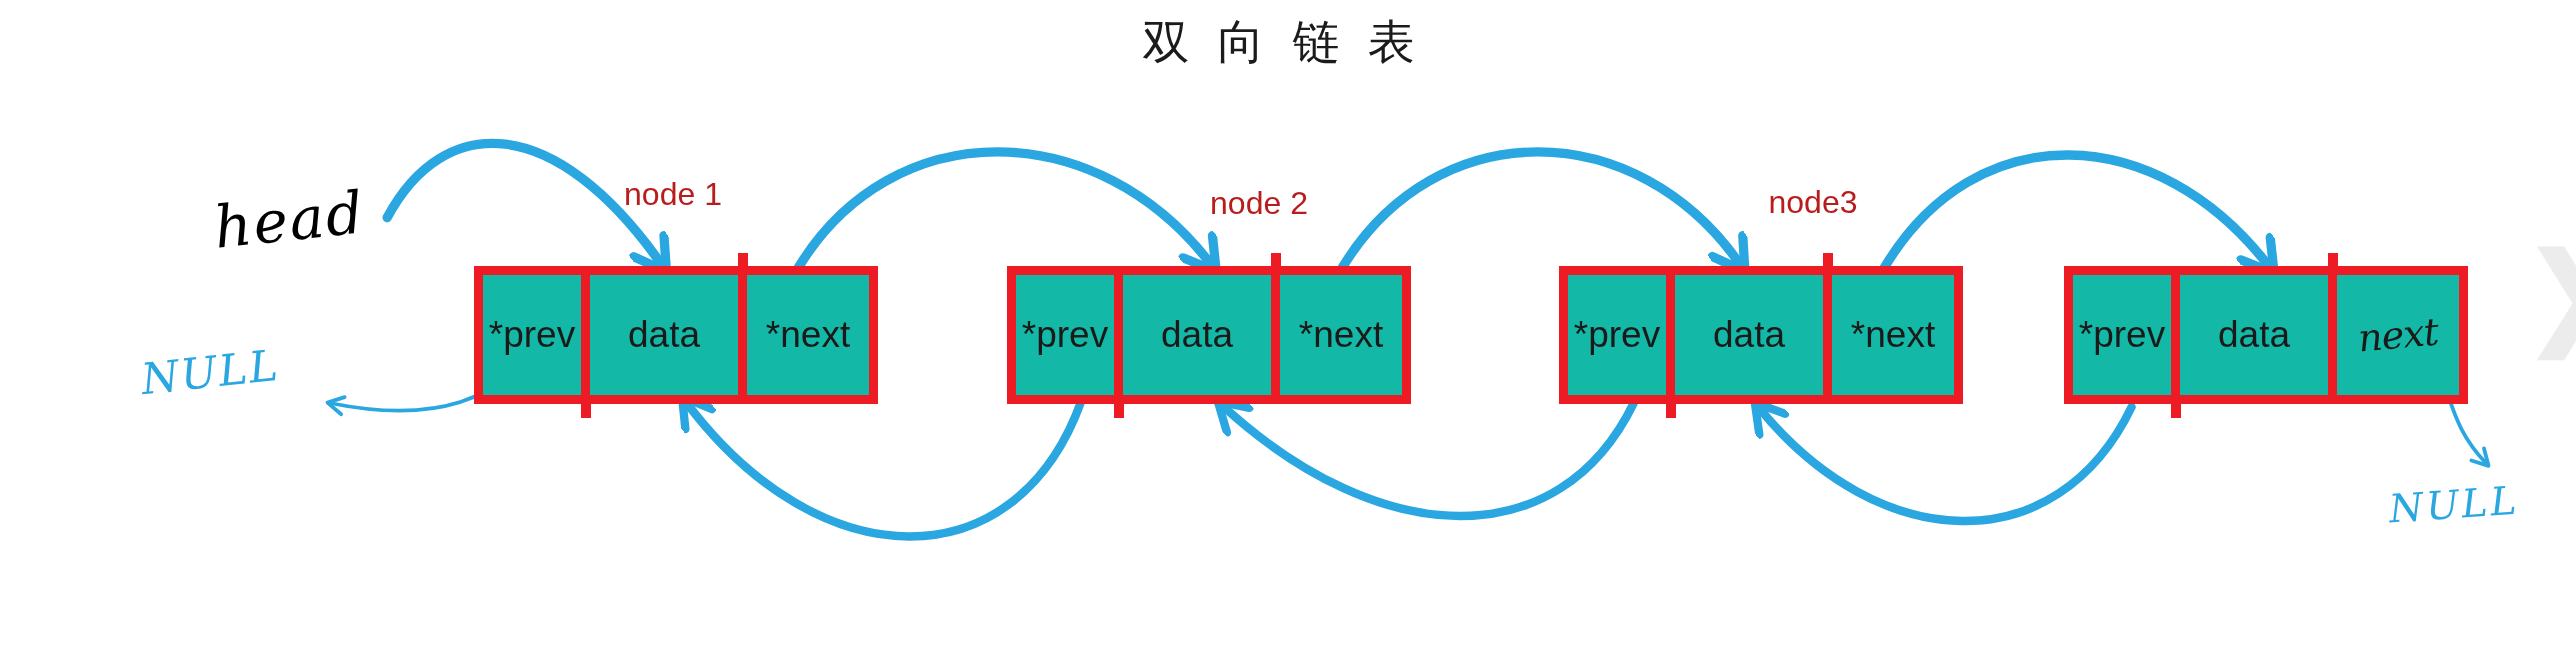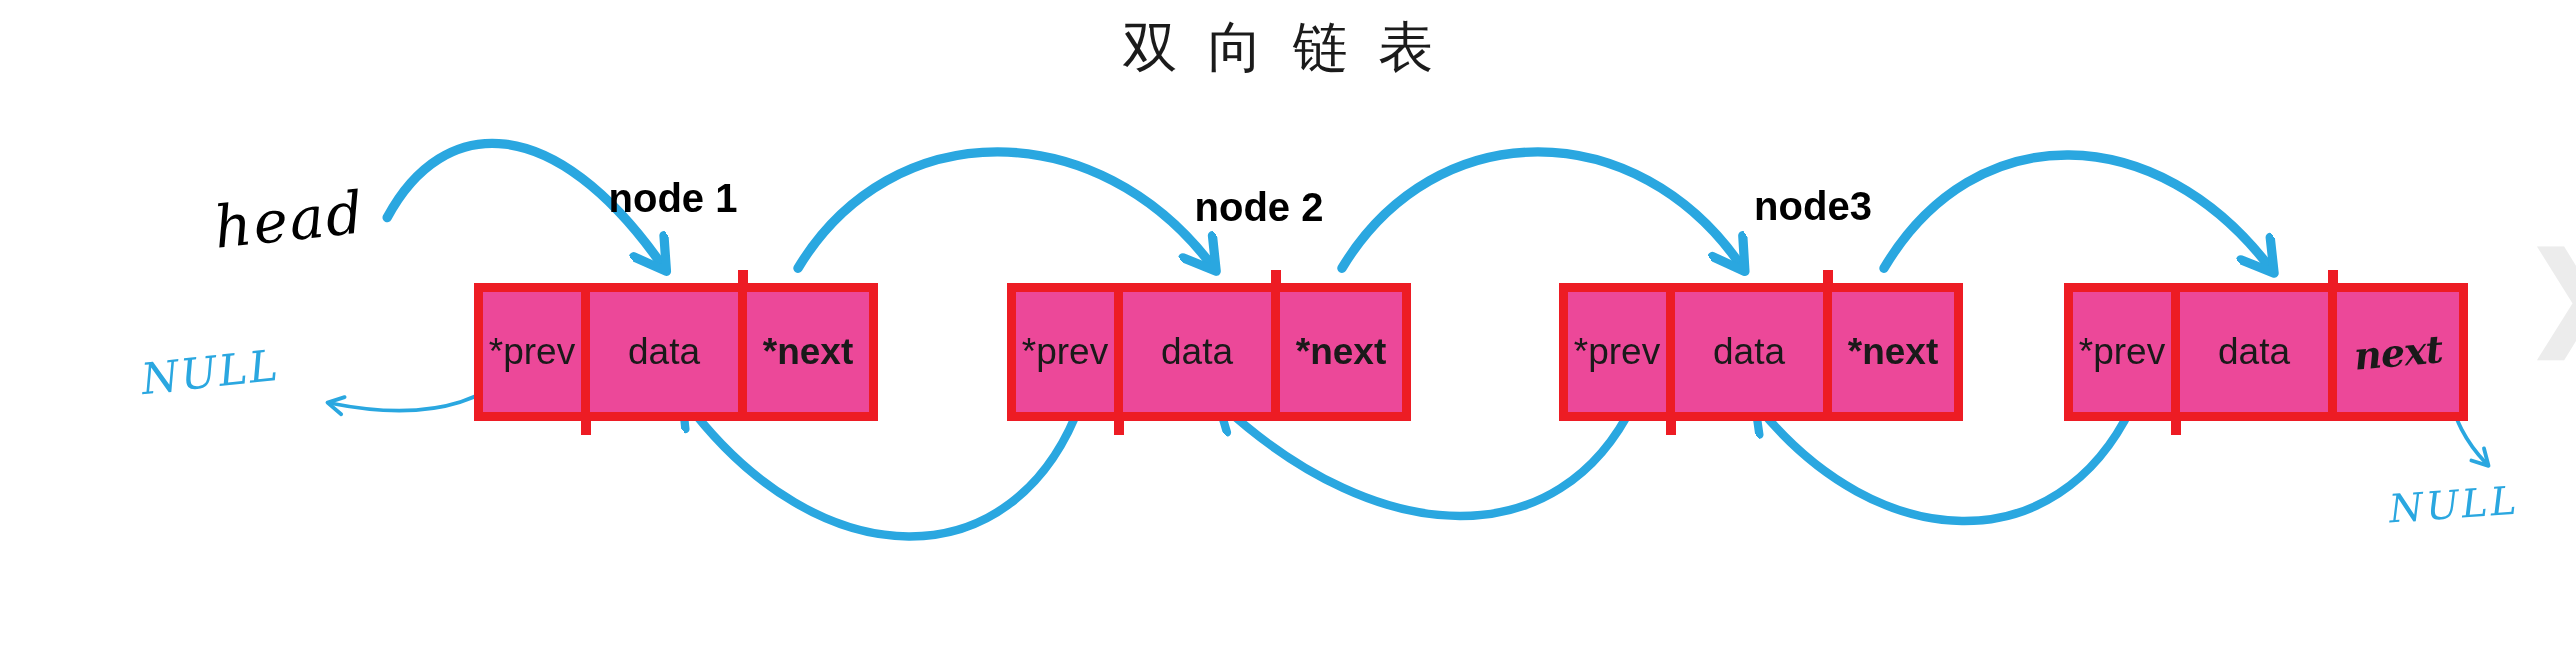--- a/index.html
+++ b/index.html
@@ -10,67 +10,65 @@
     background:#ffffff;
     overflow:hidden;
     font-family:"Liberation Sans", sans-serif;
   }
   
   .title{
     position:absolute;
     top:11.3px;
     left:1288px;
     transform:translateX(-52%);
-    font-size:55px;
+    font-size:47px;
     letter-spacing:7.5px;
     color:#1b1b1b;
     white-space:nowrap;
   }
   
   .node{
     position:absolute;
     top:266px;
     width:404px;
     height:138px;
     box-sizing:border-box;
     border:9.4px solid #ED1C24;
     display:flex;
-    background:#ec4899;
-    margin-top:17px;
+    background:#14b8a6;
   }
   .node.n1{left:474px;}
   .node.n2{left:1007px;}
   .node.n3{left:1559px;}
   .node.n4{left:2064px;}
   .cell{
     display:flex;
     align-items:center;
     justify-content:center;
     font-size:37px;
     color:#1a1a1a;
     white-space:nowrap;
   }
   .cell.prev{width:98px;}
   .cell.data{width:148px;border-left:9.4px solid #ED1C24;border-right:9.4px solid #ED1C24;}
-  .cell.next{flex:1;font-weight:bold;}
+  .cell.next{flex:1;}
   
   .node::before{ 
     content:"";position:absolute;left:255px;top:-22.5px;width:10.3px;height:14px;background:#ED1C24;
   }
   .node::after{ 
     content:"";position:absolute;left:98px;bottom:-22.5px;width:10.3px;height:14px;background:#ED1C24;
   }
   
   .node-label{
     position:absolute;
     transform:translateX(-50%);
-    font-size:40px;
-    color:#000000;
+    font-size:32px;
+    color:#b91c1c;
     white-space:nowrap;
-    font-weight:bold;
   }
   .node-label.l1{left:673px;top:176px;}
   .node-label.l2{left:1259px;top:185px;}
   .node-label.l3{left:1813px;top:184px;}
   
   .hw{
     position:absolute;
     font-family:"DejaVu Serif", serif;
     font-style:italic;
     white-space:nowrap;

